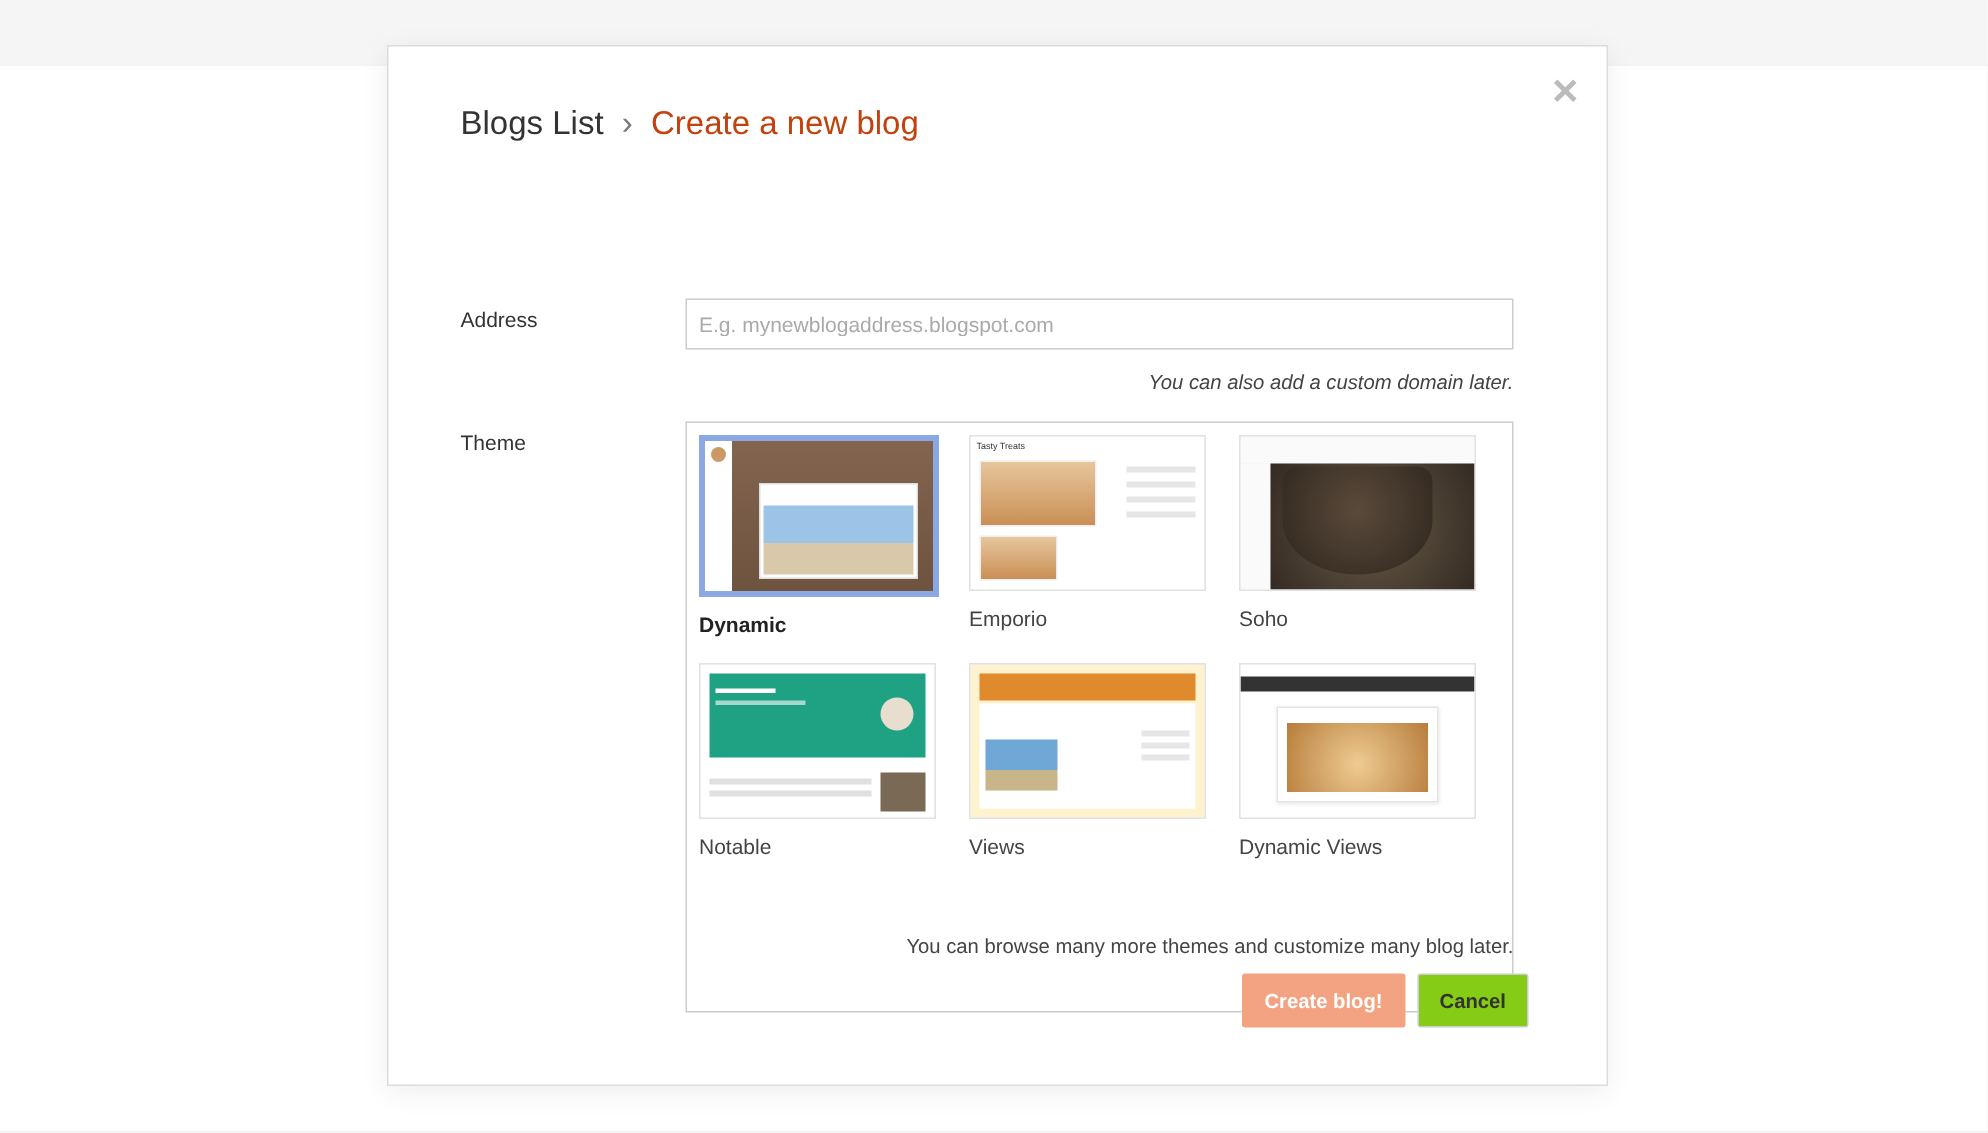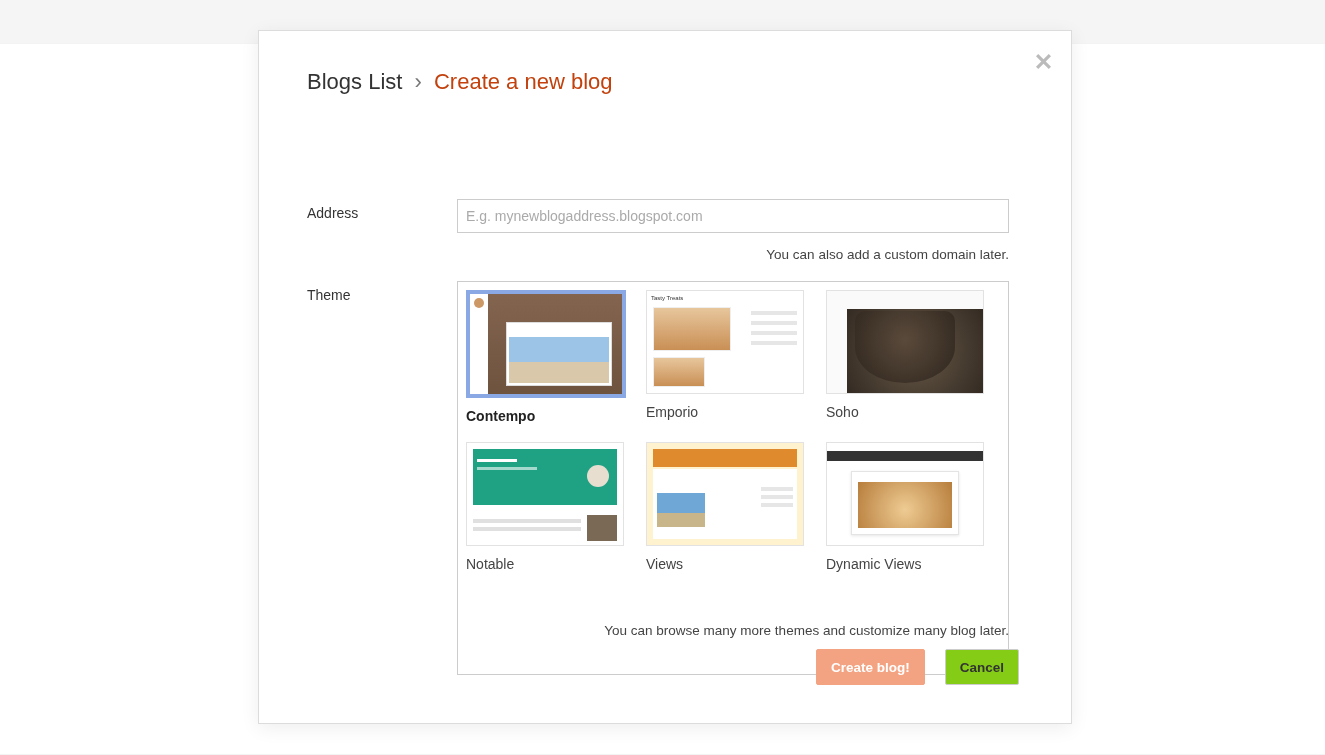--- a/index.html
+++ b/index.html
@@ -39,21 +39,21 @@
     position: absolute; left: 150px; right: 0;
     height: 34px; border: 1px solid #ccc;
     padding: 6px 8px; font-size: 14px;
     background: #fff;
     font-family: inherit;
     outline: none;
   }
   .field::placeholder { color: #aaa; }
   #row-title   { top: 109px; height: 40px; }
   #row-addr    { top: 168px; height: 40px; }
-  #row-hint1   { top: 216px; }
+  #row-hint1   { top: 216px; font-style: italic; }
   .hint-right {
     position: absolute; right: 62px; font-size: 13.5px; color: #444;
   }
   #row-theme   { top: 250px; height: 394px; }
   .theme-box {
     position: absolute; left: 150px; right: 0; top: 0; bottom: 0;
     border: 1px solid #ccc;
     overflow-y: scroll;
     padding: 6px 10px 6px 6px;
   }
@@ -117,21 +117,21 @@
   .th-dynamic .bg { background:#fff; }
   .th-dynamic .bar { position:absolute; left:0; right:0; top:8px; height:10px; background:#333; }
   .th-dynamic .card { position:absolute; left:24px; right:24px; top:28px; bottom:10px; background:#fff; border:1px solid #e4e4e4; box-shadow:0 1px 3px rgba(0,0,0,.1); }
   .th-dynamic .foto { position:absolute; left:6px; right:6px; top:10px; bottom:6px; background:radial-gradient(circle at 50% 60%, #eecb93, #b77d3b); }
   
   .theme-box::-webkit-scrollbar { width: 16px; }
   .theme-box::-webkit-scrollbar-track { background:#f2f2f2; border-left:1px solid #e4e4e4; }
   .theme-box::-webkit-scrollbar-thumb { background:#c8c8c8; }
   .theme-box::-webkit-scrollbar-button { height:16px; background:#f2f2f2; }
   #hint2 { position:absolute; right:62px; top:592px; font-size:13.5px; color:#444; }
-  .buttons { position:absolute; right:52px; bottom:38px; display:flex; gap:20px; }
+  .buttons { position:absolute; right:52px; bottom:38px; display:flex; gap:8px; }
   .btn {
     height:36px; padding: 0 14px;
     font-size: 13.5px; font-weight: bold;
     border: 1px solid #ccc; background:#84cc16; color:#333;
     cursor: pointer; font-family: inherit;
     border-radius: 2px;
   }
   .btn-primary {
     background:#f4a382; border-color:#f4a382; color:#fff;
   }
@@ -179,21 +179,21 @@
 
         <div class="theme selected">
           <div class="thumb th-contempo">
             <div class="bg"></div>
               <div class="sidebar"></div>
               <div class="avatar"></div>
             <div class="panel">
                 <div class="photo"></div>
               </div>
           </div>
-          <div class="name">Contempo</div>
+          <div class="name">Dynamic</div>
         </div>
 
         <div class="theme">
           <div class="thumb th-emporio">
             <div class="bg"></div>
               <div class="hdr">Tasty Treats</div>
             <div class="card1"></div>
               <div class="card2"></div>
             <div class="lines">
                 <div></div>

